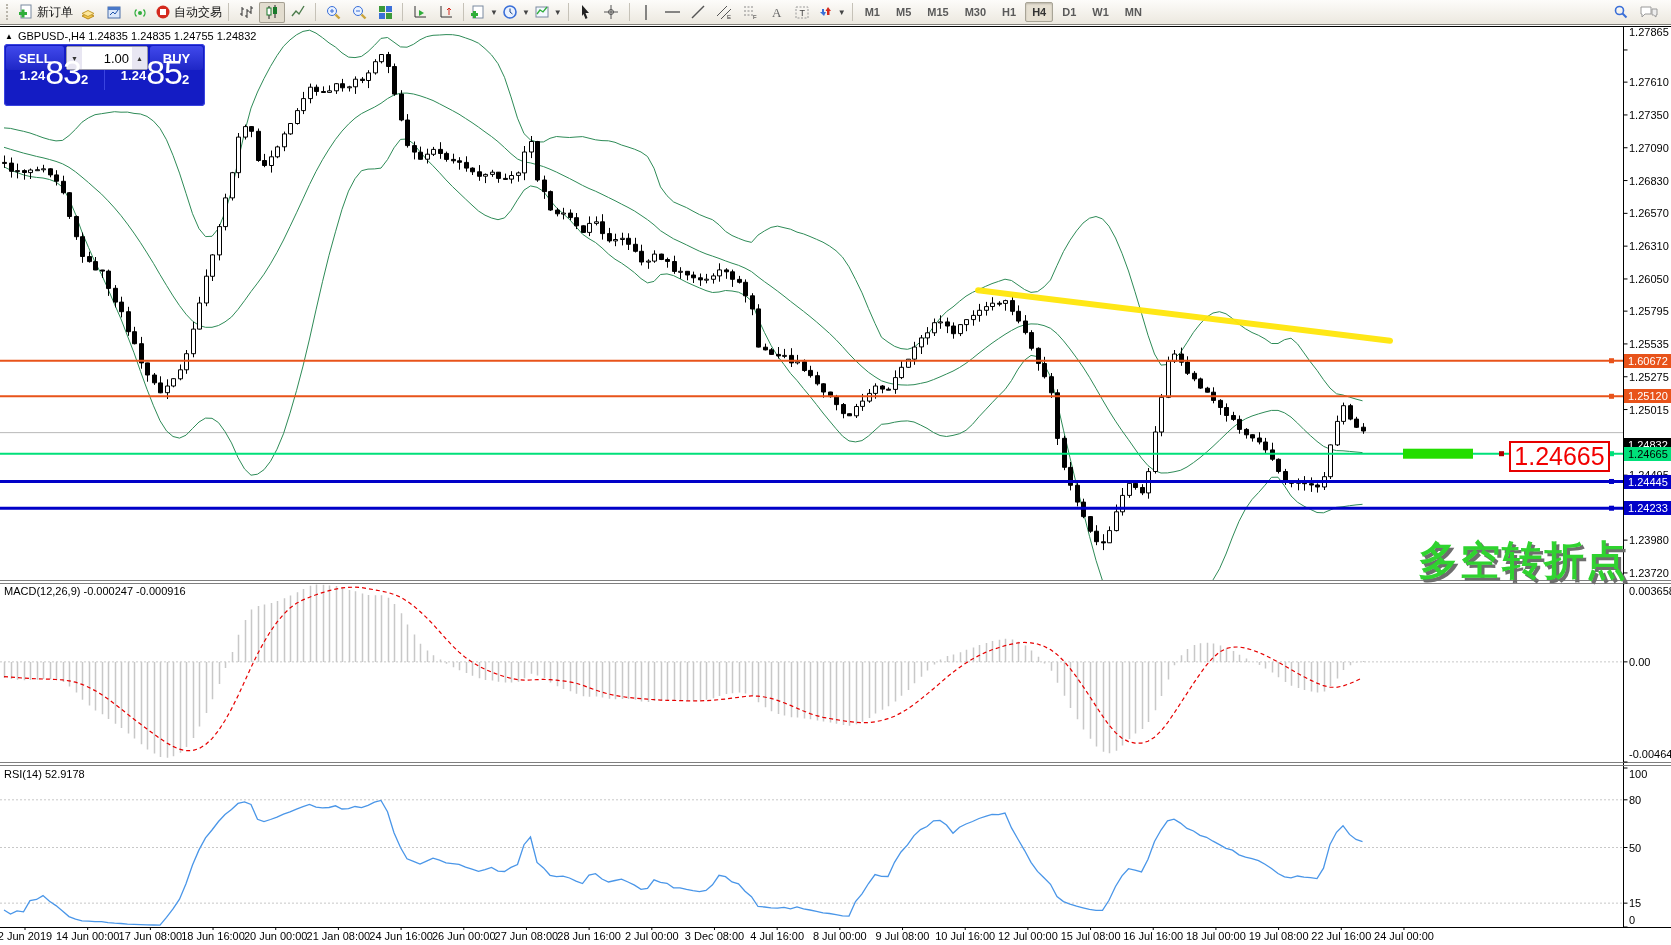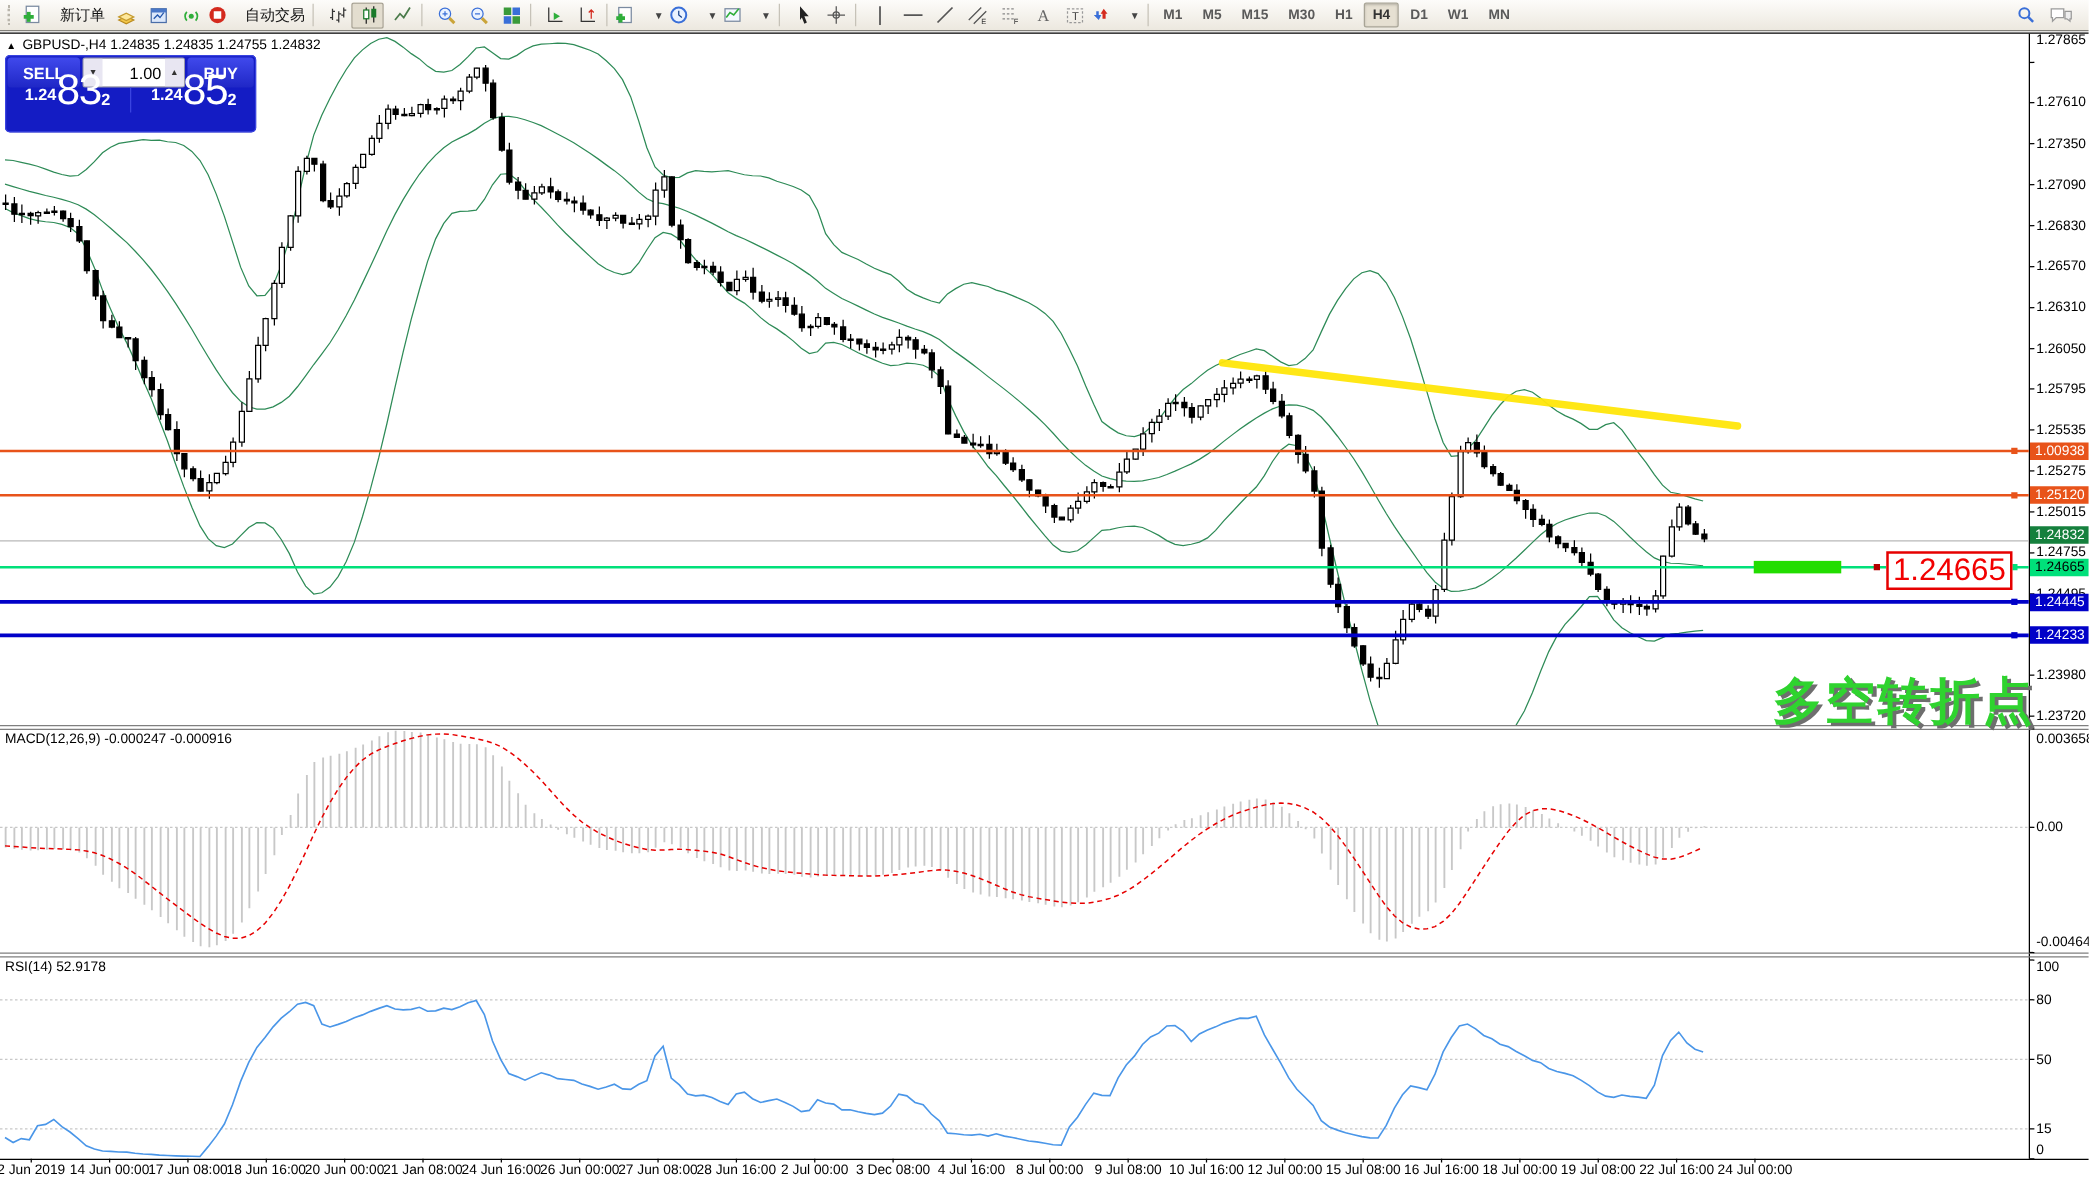--- a/index.html
+++ b/index.html
@@ -4,22 +4,22 @@
 <style>
   html,body{margin:0;padding:0}
   body{width:1671px;height:945px;position:relative;overflow:hidden;background:#fff;
        font-family:"Liberation Sans",sans-serif;-webkit-font-smoothing:none}
   
   .toolbar{position:absolute;top:0;left:0;width:1671px;height:25px;box-sizing:border-box;
     background:linear-gradient(#fdfcfa,#ece8df);border-bottom:1px solid #82807a;
     display:flex;align-items:center;padding:0 4px;z-index:40}
   .tb-handle{width:4px;height:16px;border-left:2px dotted #b9b5ab;margin:0 4px 0 2px}
   .tb-sep{width:1px;height:18px;background:#c6c2b8;margin:0 4px}
-  .tb-btn{height:21px;min-width:22px;display:flex;align-items:center;justify-content:flex-end;
-    gap:13px;padding:0 2px;border-radius:2px;color:#222;cursor:default}
+  .tb-btn{height:21px;min-width:22px;display:flex;align-items:center;justify-content:center;
+    gap:2px;padding:0 2px;border-radius:2px;color:#222;cursor:default}
   .tb-btn.pressed{background:#e3ddcf;box-shadow:inset 0 0 0 1px #a49f92}
   .tb-btn svg{display:block}
   .tb-label{font-size:12px;color:#111;white-space:nowrap}
   .caret{font-size:8px;color:#444;margin-left:1px}
   .tf-btn{height:18px;padding:0 6px;font-size:11px;font-weight:bold;color:#5a5a5a;
     display:flex;align-items:center;border:1px solid transparent;border-radius:2px;margin:0 1px}
   .tf-btn.active{background:#e6e0d2;border:1px solid #a8a496;color:#333;
     box-shadow:inset 0 1px 2px rgba(0,0,0,.2)}
   .tb-right{margin-left:auto;display:flex;align-items:center;gap:10px;padding-right:8px}
   
@@ -403,23 +403,23 @@
     <div class="axis-label" style="top:246.2px">1.26310</div>
     <div class="axis-label" style="top:279.0px">1.26050</div>
     <div class="axis-label" style="top:311.1px">1.25795</div>
     <div class="axis-label" style="top:343.9px">1.25535</div>
     <div class="axis-label" style="top:376.7px">1.25275</div>
     <div class="axis-label" style="top:409.5px">1.25015</div>
     <div class="axis-label" style="top:442.3px">1.24755</div>
     <div class="axis-label" style="top:475.2px">1.24495</div>
     <div class="axis-label" style="top:540.1px">1.23980</div>
     <div class="axis-label" style="top:572.9px">1.23720</div>
-    <div class="axis-tag" style="top:360.7px;background:#e8531a;color:#ffffff">1.00938</div>
+    <div class="axis-tag" style="top:360.7px;background:#e8531a;color:#ffffff">1.60672</div>
     <div class="axis-tag" style="top:396.3px;background:#e8531a;color:#ffffff">1.25120</div>
-    <div class="axis-tag" style="top:428px;background:#15803d;color:#ffffff">1.24832</div>
+    <div class="axis-tag" style="top:445px;background:#000000;color:#ffffff">1.24832</div>
     <div class="axis-tag" style="top:453.7px;background:#00e07a;color:#000000">1.24665</div>
     <div class="axis-tag" style="top:481.5px;background:#0101c8;color:#ffffff">1.24445</div>
     <div class="axis-tag" style="top:508.2px;background:#0101c8;color:#ffffff">1.24233</div>
     <div class="axis-label" style="top:591.0px">0.003658</div>
     <div class="axis-label" style="top:661.9px">0.00</div>
     <div class="axis-label" style="top:754.0px">-0.004645</div>
     <div class="axis-label" style="top:774.0px">100</div>
     <div class="axis-label" style="top:799.8px">80</div>
     <div class="axis-label" style="top:847.5px">50</div>
     <div class="axis-label" style="top:903.1px">15</div>

